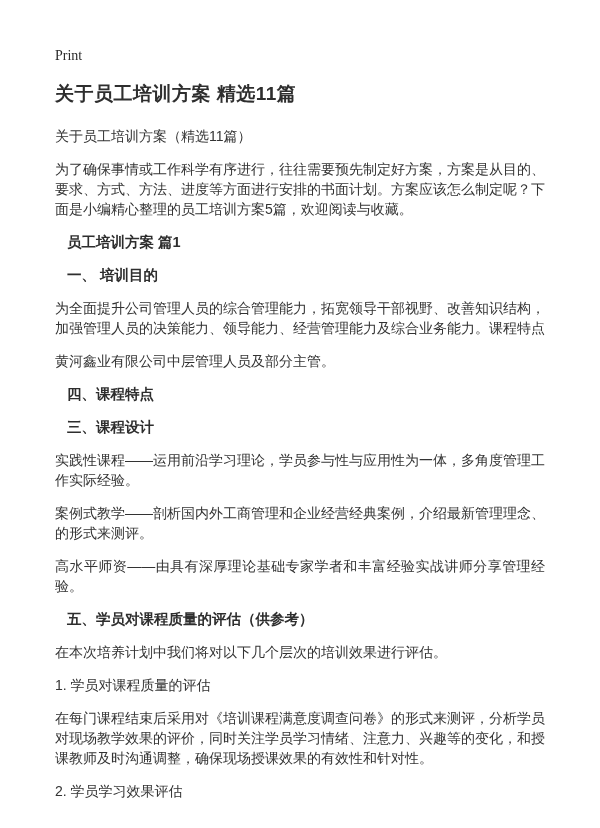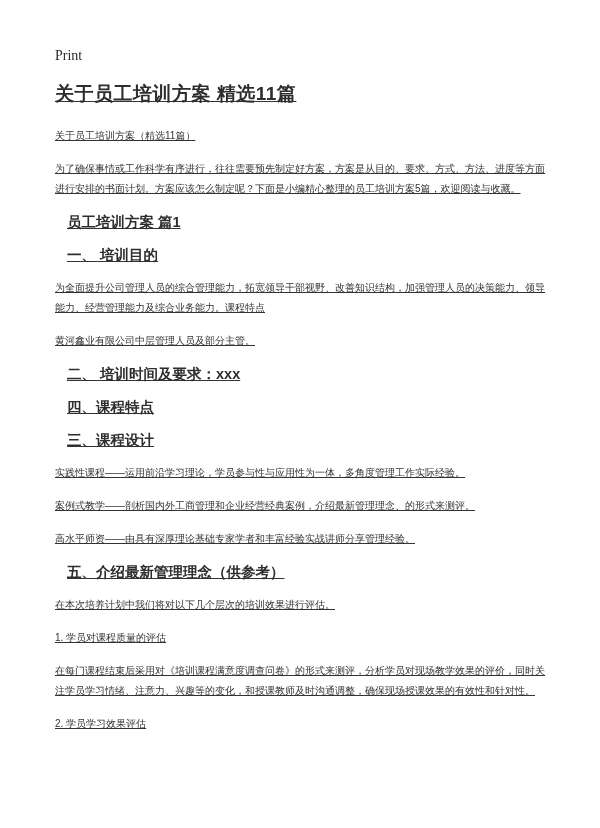--- a/index.html
+++ b/index.html
@@ -13,42 +13,41 @@
     overflow: hidden;
     color: #333333;
     font-family: "Liberation Sans", "DejaVu Sans", sans-serif;
   }
   .page {
     box-sizing: border-box;
     width: 600px;
     height: 772px;
     padding: 46px 55px 4px 55px;
     background: #ffffff;
-    text-decoration: underline;
   }
   .print-link {
     display: inline-block;
     font-family: "Liberation Serif", "DejaVu Serif", serif;
     font-size: 14px;
     line-height: 15px;
     color: #2b2b2b;
     text-decoration: none;
     cursor: pointer;
   }
   .doc-title {
     font-size: 19px;
     font-weight: 700;
     line-height: 22px;
     color: #2e2e2e;
     margin: 19px 0 21px 0;
     letter-spacing: 0.5px;
   }
   .subtitle,
   .para {
-    font-size: 10px;
+    font-size: 14px;
     line-height: 20px;
     margin: 0 0 13px 0;
     color: #333333;
     text-align: justify;
   }
   .heading {
     font-size: 14.5px;
     font-weight: 700;
     line-height: 20px;
     margin: 0 0 13px 12px;
@@ -69,33 +68,32 @@
   <p class="para">为了确保事情或工作科学有序进行，往往需要预先制定好方案，方案是从目的、要求、方式、方法、进度等方面进行安排的书面计划。方案应该怎么制定呢？下面是小编精心整理的员工培训方案5篇，欢迎阅读与收藏。</p>
 
   <h2 class="heading">员工培训方案 篇1</h2>
 
   <h3 class="heading">一、 培训目的</h3>
 
   <p class="para">为全面提升公司管理人员的综合管理能力，拓宽领导干部视野、改善知识结构，加强管理人员的决策能力、领导能力、经营管理能力及综合业务能力。课程特点</p>
 
   <p class="para">黄河鑫业有限公司中层管理人员及部分主管。</p>
 
-  <h3 class="heading">二、 培训时间及要求：xxx</h3>
 
   <h3 class="heading">四、课程特点</h3>
 
   <h3 class="heading">三、课程设计</h3>
 
   <p class="para">实践性课程——运用前沿学习理论，学员参与性与应用性为一体，多角度管理工作实际经验。</p>
 
   <p class="para">案例式教学——剖析国内外工商管理和企业经营经典案例，介绍最新管理理念、的形式来测评。</p>
 
   <p class="para">高水平师资——由具有深厚理论基础专家学者和丰富经验实战讲师分享管理经验。</p>
 
-  <h3 class="heading">五、介绍最新管理理念（供参考）</h3>
+  <h3 class="heading">五、学员对课程质量的评估（供参考）</h3>
 
   <p class="para">在本次培养计划中我们将对以下几个层次的培训效果进行评估。</p>
 
   <p class="para">1. 学员对课程质量的评估</p>
 
   <p class="para">在每门课程结束后采用对《培训课程满意度调查问卷》的形式来测评，分析学员对现场教学效果的评价，同时关注学员学习情绪、注意力、兴趣等的变化，和授课教师及时沟通调整，确保现场授课效果的有效性和针对性。</p>
 
   <p class="para">2. 学员学习效果评估</p>
 
 </div>

